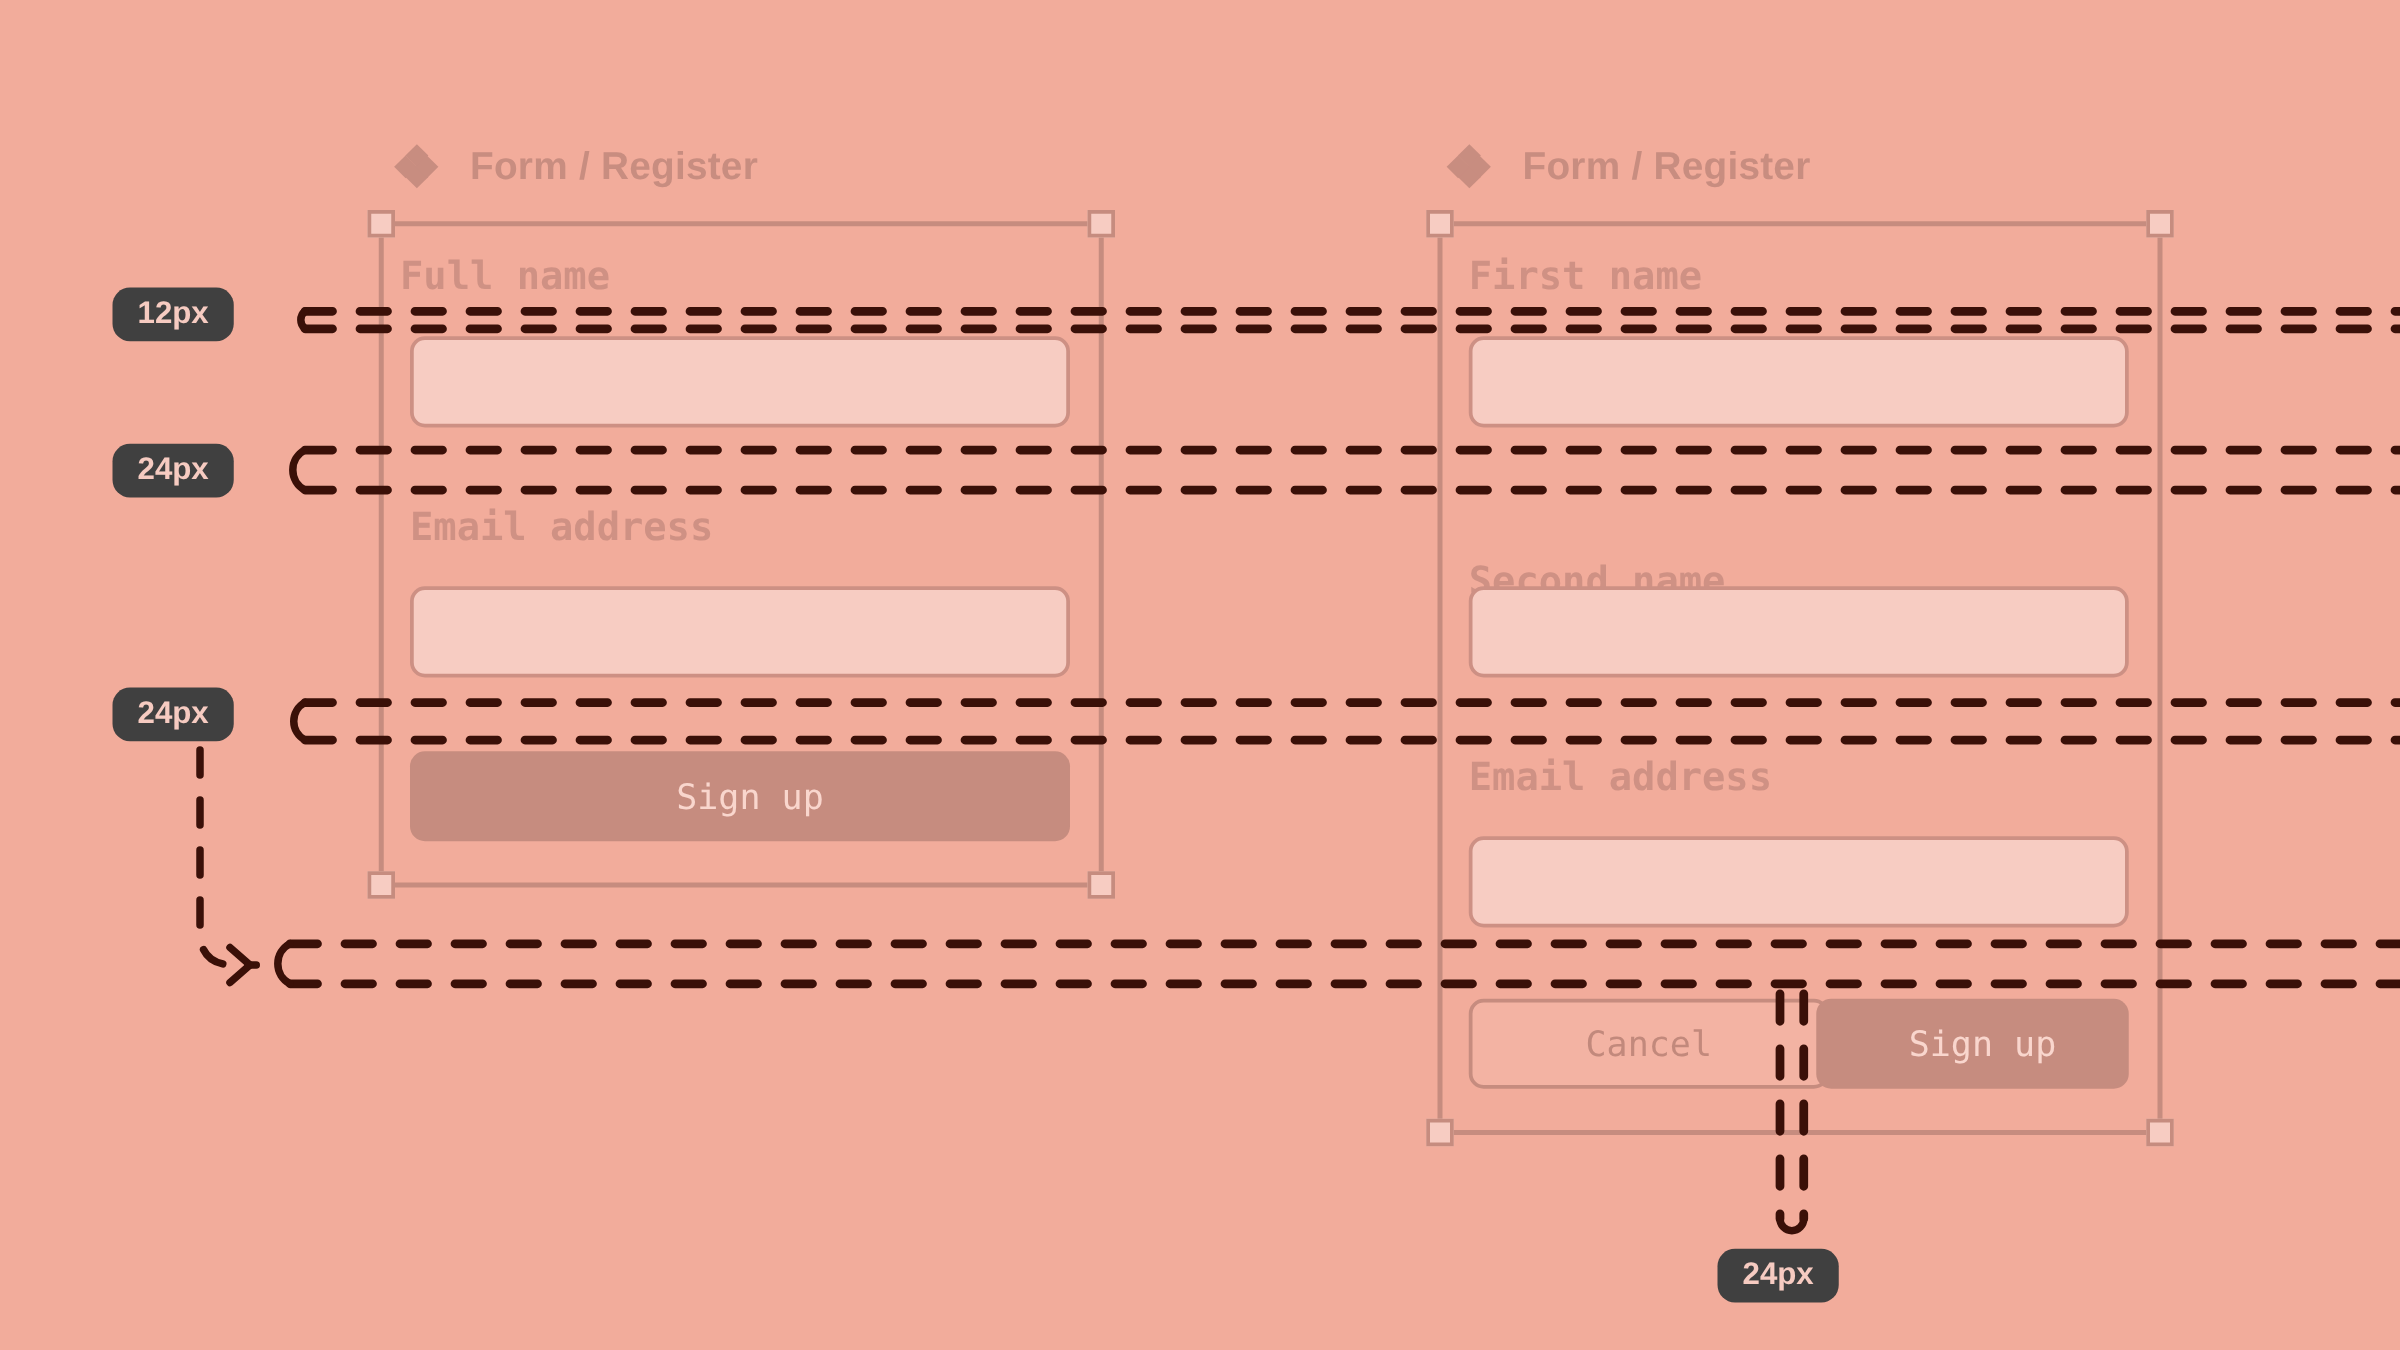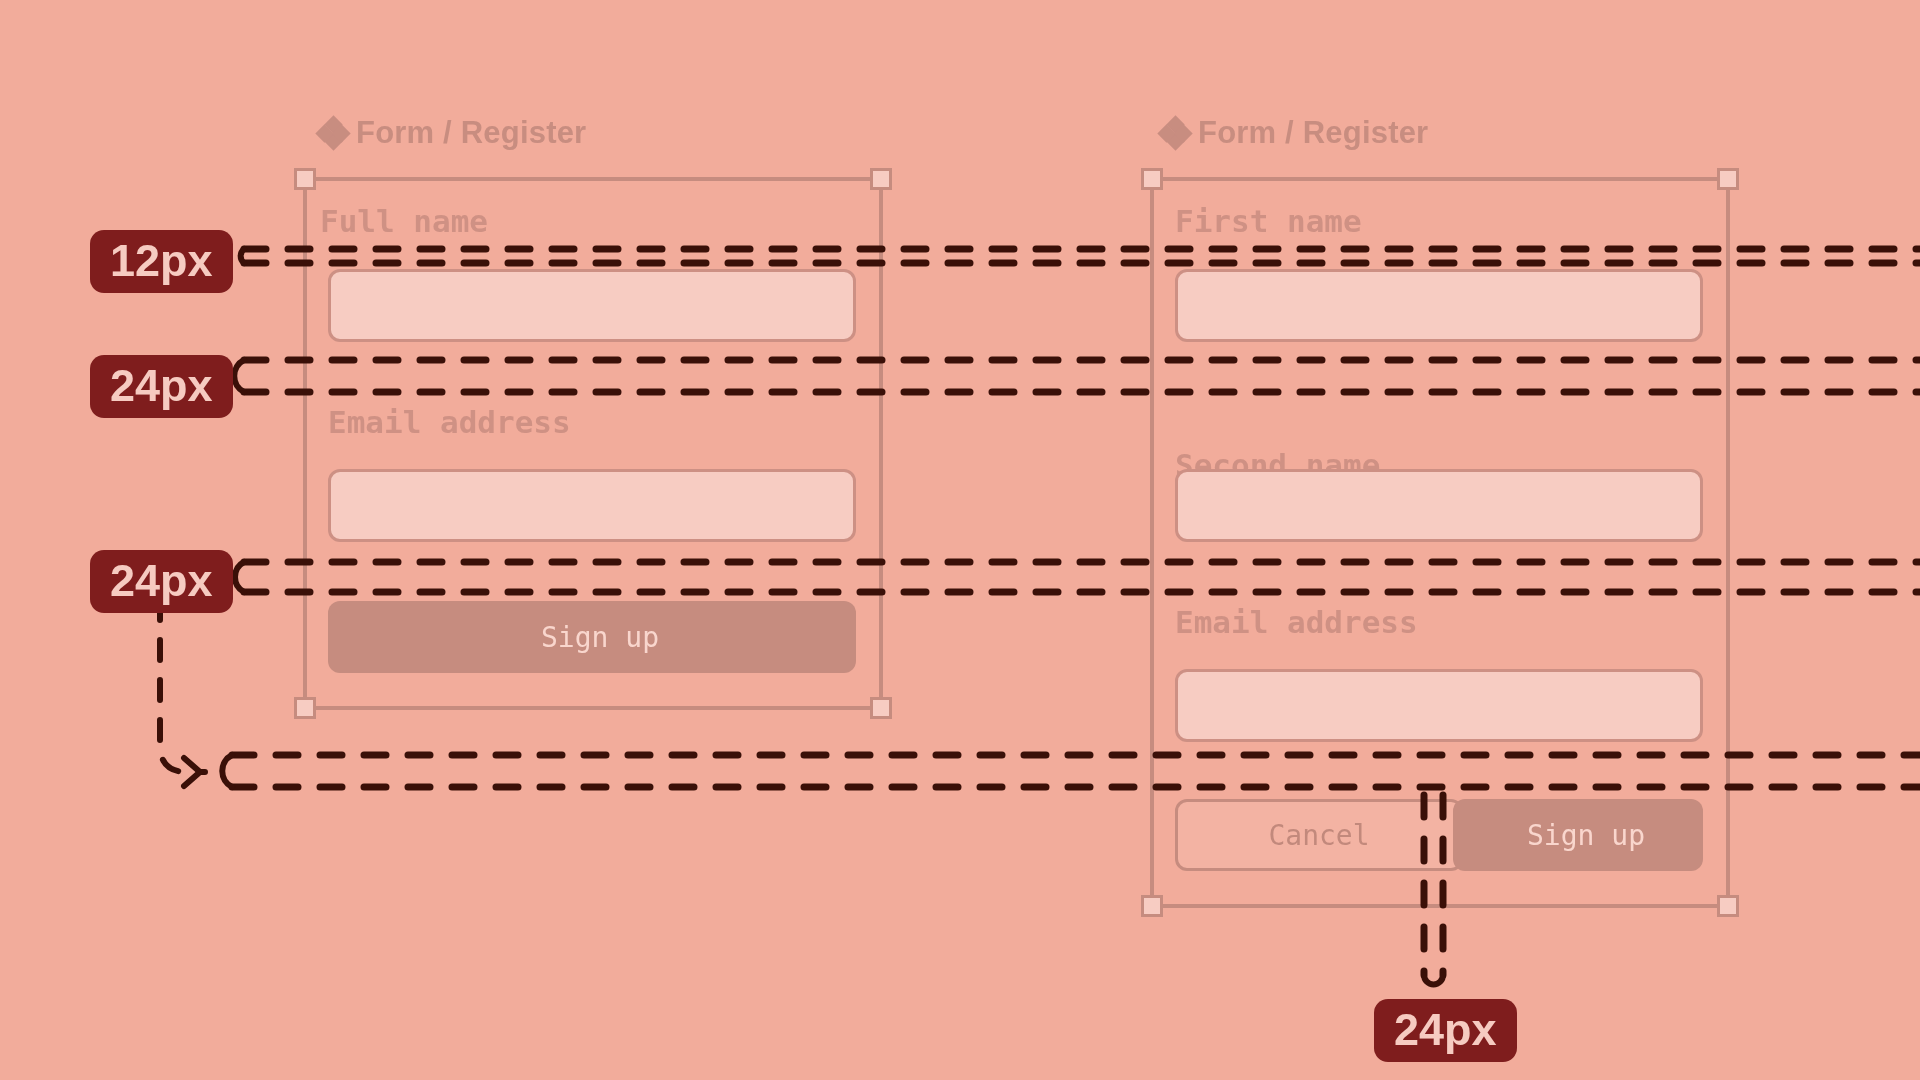--- a/index.html
+++ b/index.html
@@ -19,21 +19,21 @@
     position: absolute;
     inset: 0;
     background: #F2AC9B;
   }
 
   
   .frame-title {
     position: absolute;
     display: flex;
     align-items: center;
-    gap: 8px;
+    gap: 28px;
     color: #C88D80;
     font-size: 31px;
     font-weight: bold;
     letter-spacing: .2px;
     white-space: nowrap;
     user-select: none;
   }
   .comp-icon {
     width: 30px;
     height: 30px;
@@ -135,25 +135,25 @@
     fill: none;
     stroke: #3A1008;
     stroke-width: 6;
     stroke-linecap: round;
     stroke-linejoin: round;
   }
 
   
   .badge {
     position: absolute;
-    background: #7f1d1d;
+    background: #404040;
     color: #F6CBC1;
     border-radius: 14px;
     font-family: "Liberation Sans", sans-serif;
-    font-size: 45px;
+    font-size: 25px;
     font-weight: bold;
     padding: 8px 20px 10px 20px;
     line-height: 1;
     white-space: nowrap;
     user-select: none;
   }
 </style>
 </head>
 <body>
 

